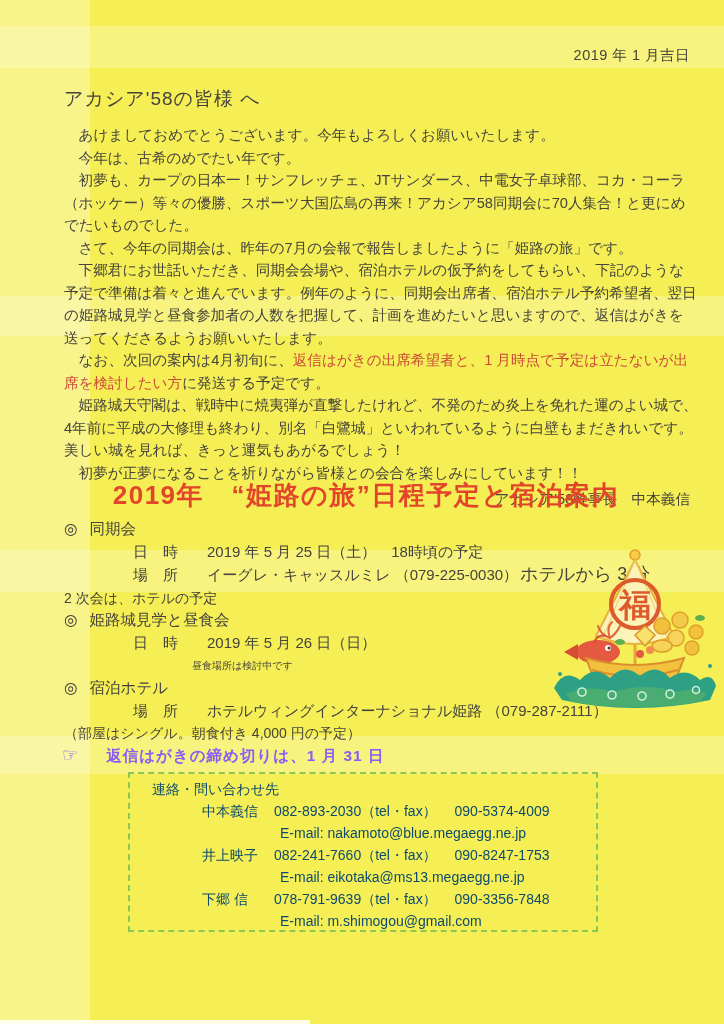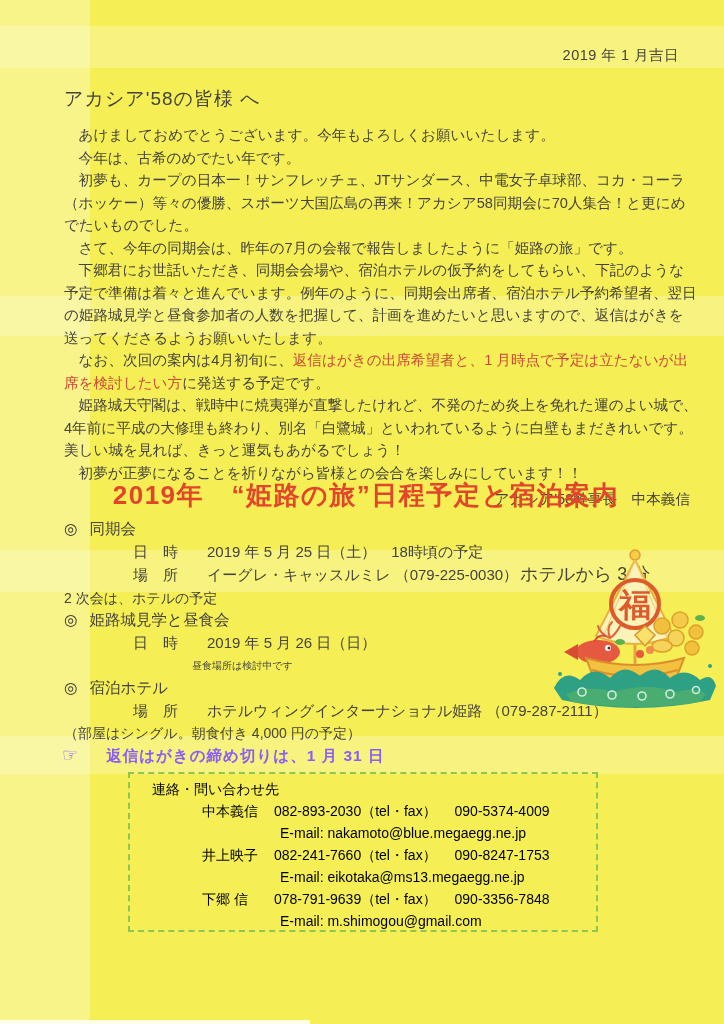--- a/index.html
+++ b/index.html
@@ -10,21 +10,21 @@
     color:#45433c;
   }
   .strip{position:absolute;left:0;top:0;width:90px;height:1024px;background:rgba(255,255,250,0.32);}
   .band{position:absolute;left:0;width:724px;background:rgba(255,255,245,0.26);}
   .band.b1{top:26px;height:42px;}
   .band.b2{top:296px;height:40px;}
   .band.b3{top:550px;height:42px;}
   .band.b4{top:736px;height:38px;}
   .bottom-edge{position:absolute;left:0;bottom:0;width:310px;height:4px;background:rgba(255,255,255,0.85);}
 
-  .date{position:absolute;top:46px;right:45px;font-size:14.5px;letter-spacing:.5px;}
+  .date{position:absolute;top:46px;right:34px;font-size:14.5px;letter-spacing:.5px;}
   .salutation{position:absolute;left:64px;top:86px;font-size:19px;letter-spacing:1px;}
 
   .body-text{position:absolute;left:64px;top:124px;width:634px;font-size:14.6px;line-height:22.5px;}
   .para{margin:0;text-indent:1em;}
   .red{color:#cc4a36;}
   .signature{margin:4px;text-align:right;padding-right:4px;}
 
   .title{position:absolute;left:4px;top:478px;width:724px;text-align:center;
     font-size:26px;font-weight:bold;color:#e3452b;letter-spacing:1.5px;}
 
@@ -35,21 +35,21 @@
   .lbl{display:inline-block;min-width:58px;margin-right:16px;}
   .note{font-size:18px;margin-left:2px;}
   .sub-a{font-size:14px;}
   .sub-b{margin-left:128px;font-size:10px;}
 
   .deadline{position:absolute;left:62px;top:744px;color:#8b5cf6;font-weight:bold;font-size:15.5px;letter-spacing:1px;}
   .hand{font-weight:normal;font-size:18px;margin-right:28px;letter-spacing:0;}
 
   .contact-box{position:absolute;left:128px;top:772px;width:470px;height:160px;
     border:2px dashed #8cc655;box-sizing:border-box;padding-top:5px;
-    font-size:14px;line-height:21px;color:#000000;}
+    font-size:14px;line-height:21px;color:#0c4a6e;}
   .c-head{margin-left:22px;}
   .c-row{margin-left:72px;margin-top:1px;}
   .c-name{display:inline-block;min-width:72px;font-weight:bold;font-weight:normal;}
   .c-email{margin-left:150px;margin-top:1px;}
 
   .illo{position:absolute;left:550px;top:546px;width:170px;height:164px;}
 </style>
 </head>
 <body>
 

